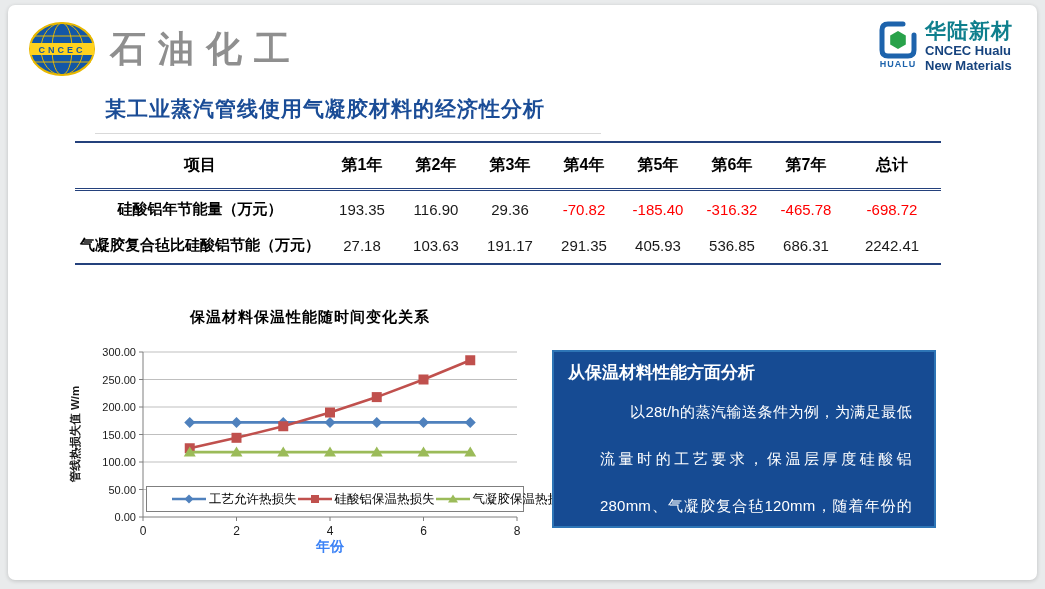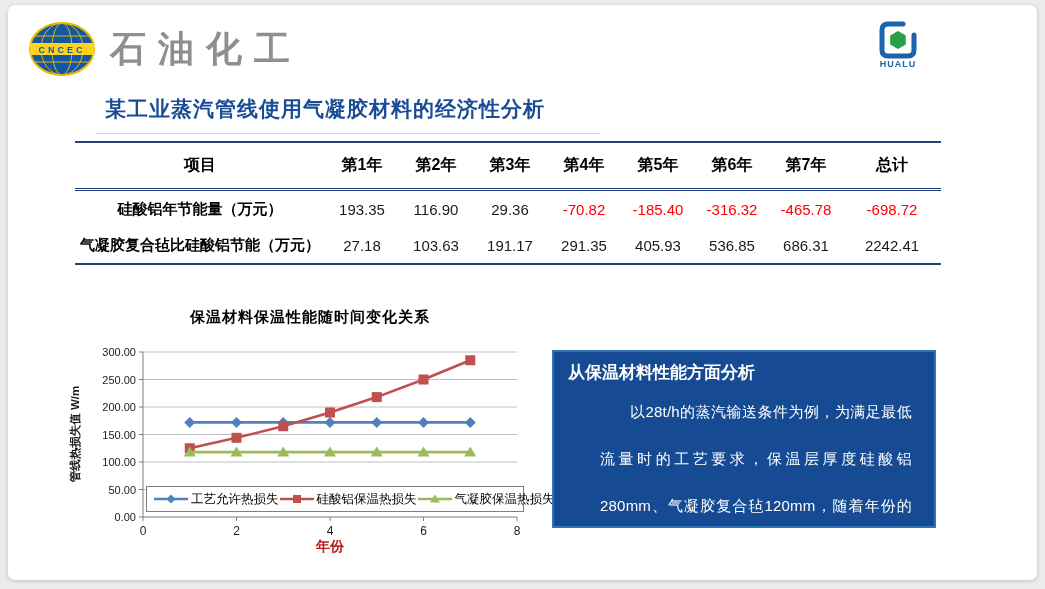--- a/index.html
+++ b/index.html
@@ -54,26 +54,26 @@
     position:absolute;left:0;top:8px;width:500px;text-align:center;
     font-family:"Liberation Serif",serif;font-weight:bold;font-size:15px;color:#000;letter-spacing:1px;
   }
   .chart-svg{position:absolute;left:0;top:0;width:500px;height:264px;}
   .ytitle{
     position:absolute;left:-59px;top:126px;width:150px;height:16px;text-align:center;
     transform:rotate(-90deg);font-size:11.5px;font-weight:bold;color:#1a1a1a;
   }
   .xtitle{
     position:absolute;left:170px;top:238px;width:200px;text-align:center;
-    font-family:Liberation Mono, monospace;font-weight:bold;font-size:14px;color:#b91c1c;
+    font-family:Liberation Mono, monospace;font-weight:bold;font-size:14px;color:#3b82f6;
   }
   .chart-legend{
     position:absolute;left:86px;top:186px;width:378px;height:26px;
     background:#fff;border:1px solid #7f7f7f;
-    display:flex;align-items:center;justify-content:space-between;padding:0 6px;box-sizing:border-box;
+    display:flex;align-items:center;justify-content:space-between;padding:0 24px;box-sizing:border-box;
   }
   .legend-item{display:flex;align-items:center;}
   .legend-item span{
     font-family:"Liberation Serif",serif;font-size:12.5px;color:#000;margin-left:2px;white-space:nowrap;
   }
   
   .info-box{
     position:absolute;left:544px;top:345px;width:384px;height:178px;box-sizing:border-box;
     background:#164b93;border:2px solid #2e75b6;
     padding:8px 22px 0 14px;color:#ffffff;
@@ -103,20 +103,25 @@
     <div class="brand-cn">石油化工</div>
   </div>
 
   <div class="brand-right">
     <div class="hualu-mark">
       <svg width="42" height="42" viewBox="0 0 42 42">
         <path d="M 26 5 H 11 Q 5 5 5 11 V 31 Q 5 37 11 37 H 31 Q 37 37 37 31 V 16" fill="none" stroke="#1d63ac" stroke-width="5" stroke-linecap="round"></path>
         <polygon points="21,12 28.8,16.5 28.8,25.5 21,30 13.2,25.5 13.2,16.5" fill="#28a24a"></polygon>
       </svg>
       <div class="hualu-mark-text">HUALU</div>
+    </div>
+    <div class="hualu-text">
+      <div class="hualu-cn">华陆新材</div>
+      <div class="hualu-en1">CNCEC Hualu</div>
+      <div class="hualu-en2">New Materials</div>
     </div>
   </div>
 
   <div class="page-title">某工业蒸汽管线使用气凝胶材料的经济性分析</div>
   <div class="title-rule"></div>
 
   <table class="datatable">
     <colgroup>
         <col class="col-proj">
         <col class="col-year">

